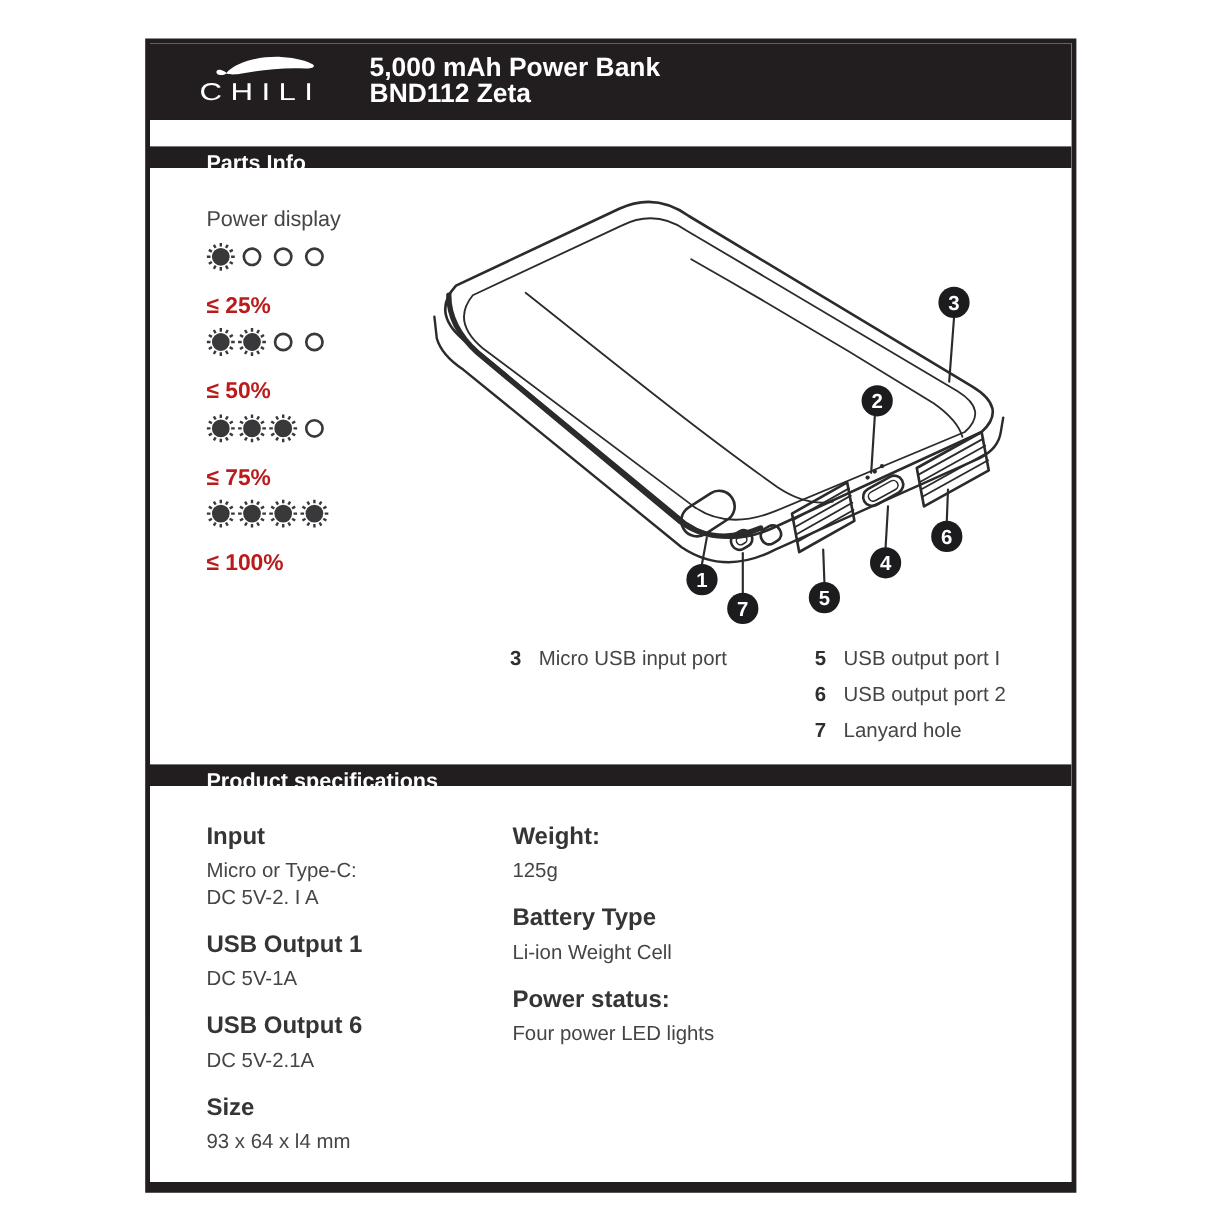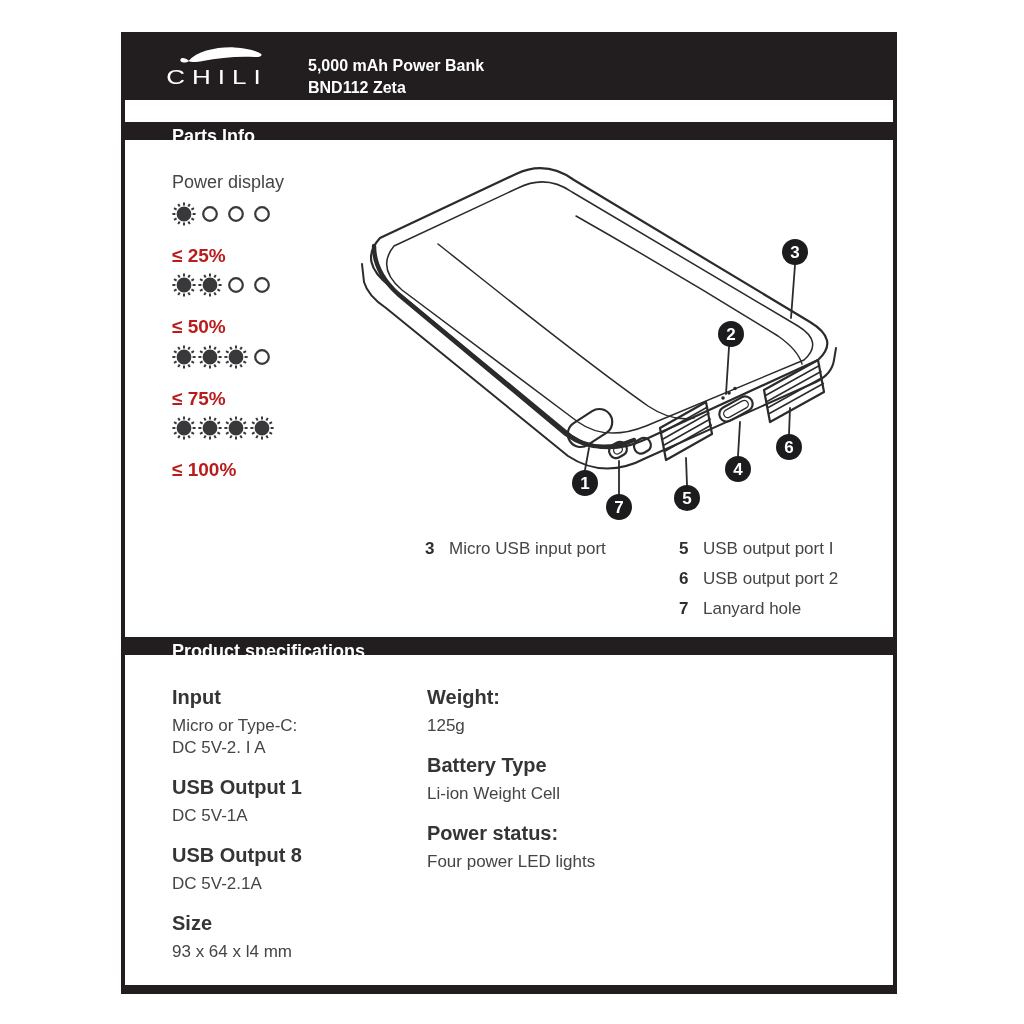--- a/index.html
+++ b/index.html
@@ -14,21 +14,21 @@
   }
   
   .header{position:absolute;left:0;right:0;top:0;height:64px;background:#221e1f;}
   .logo{position:absolute;left:24px;top:3px;width:132px;height:58px;}
   .logo svg{position:absolute;left:28px;top:5px;}
   .logo .brand{
     position:absolute;left:8px;top:26px;width:120px;text-align:center;
     color:#fff;font-size:26px;font-weight:400;letter-spacing:7px;
     transform:scaleY(.78);transform-origin:top;white-space:nowrap;
   }
-  .header-title{position:absolute;left:183px;top:19px;color:#fff;font-size:16px;font-weight:bold;line-height:22px;}
+  .header-title{position:absolute;left:183px;top:9px;color:#fff;font-size:22px;font-weight:bold;line-height:22px;}
   
   .bar{position:absolute;left:0;right:0;height:18px;background:#221e1f;color:#fff;
        font-size:18px;font-weight:bold;line-height:29px;padding-left:47px;}
   .bar.parts{top:86px;}
   .bar.specs{top:601px;}
   
   .pd-title{position:absolute;left:47px;top:136px;font-size:18px;color:#454447;}
   .pd-icons{position:absolute;left:46px;height:26px;white-space:nowrap;}
   .pd-icons svg{display:inline-block;vertical-align:top;}
   .pd-label{position:absolute;left:47px;font-size:19px;font-weight:bold;color:#b91c1c;margin-top:14px;}
@@ -365,21 +365,21 @@
 
   <div class="bar specs">
     <span>Product specifications</span>
   </div>
 
   <div class="spec-title" style="left:47px;top:650px">Input</div>
   <div class="spec-line" style="left:47px;top:680px">Micro or Type-C:</div>
   <div class="spec-line" style="left:47px;top:702px">DC 5V-2. I A</div>
   <div class="spec-title" style="left:47px;top:740px">USB Output 1</div>
   <div class="spec-line" style="left:47px;top:770px">DC 5V-1A</div>
-  <div class="spec-title" style="left:47px;top:808px">USB Output 8</div>
+  <div class="spec-title" style="left:47px;top:808px">USB Output 6</div>
   <div class="spec-line" style="left:47px;top:838px">DC 5V-2.1A</div>
   <div class="spec-title" style="left:47px;top:876px">Size</div>
   <div class="spec-line" style="left:47px;top:906px">93 x 64 x l4 mm</div>
 
   <div class="spec-title" style="left:302px;top:650px">Weight:</div>
   <div class="spec-line" style="left:302px;top:680px">125g</div>
   <div class="spec-title" style="left:302px;top:718px">Battery Type</div>
   <div class="spec-line" style="left:302px;top:748px">Li-ion Weight Cell</div>
   <div class="spec-title" style="left:302px;top:786px">Power status:</div>
   <div class="spec-line" style="left:302px;top:816px">Four power LED lights</div>

